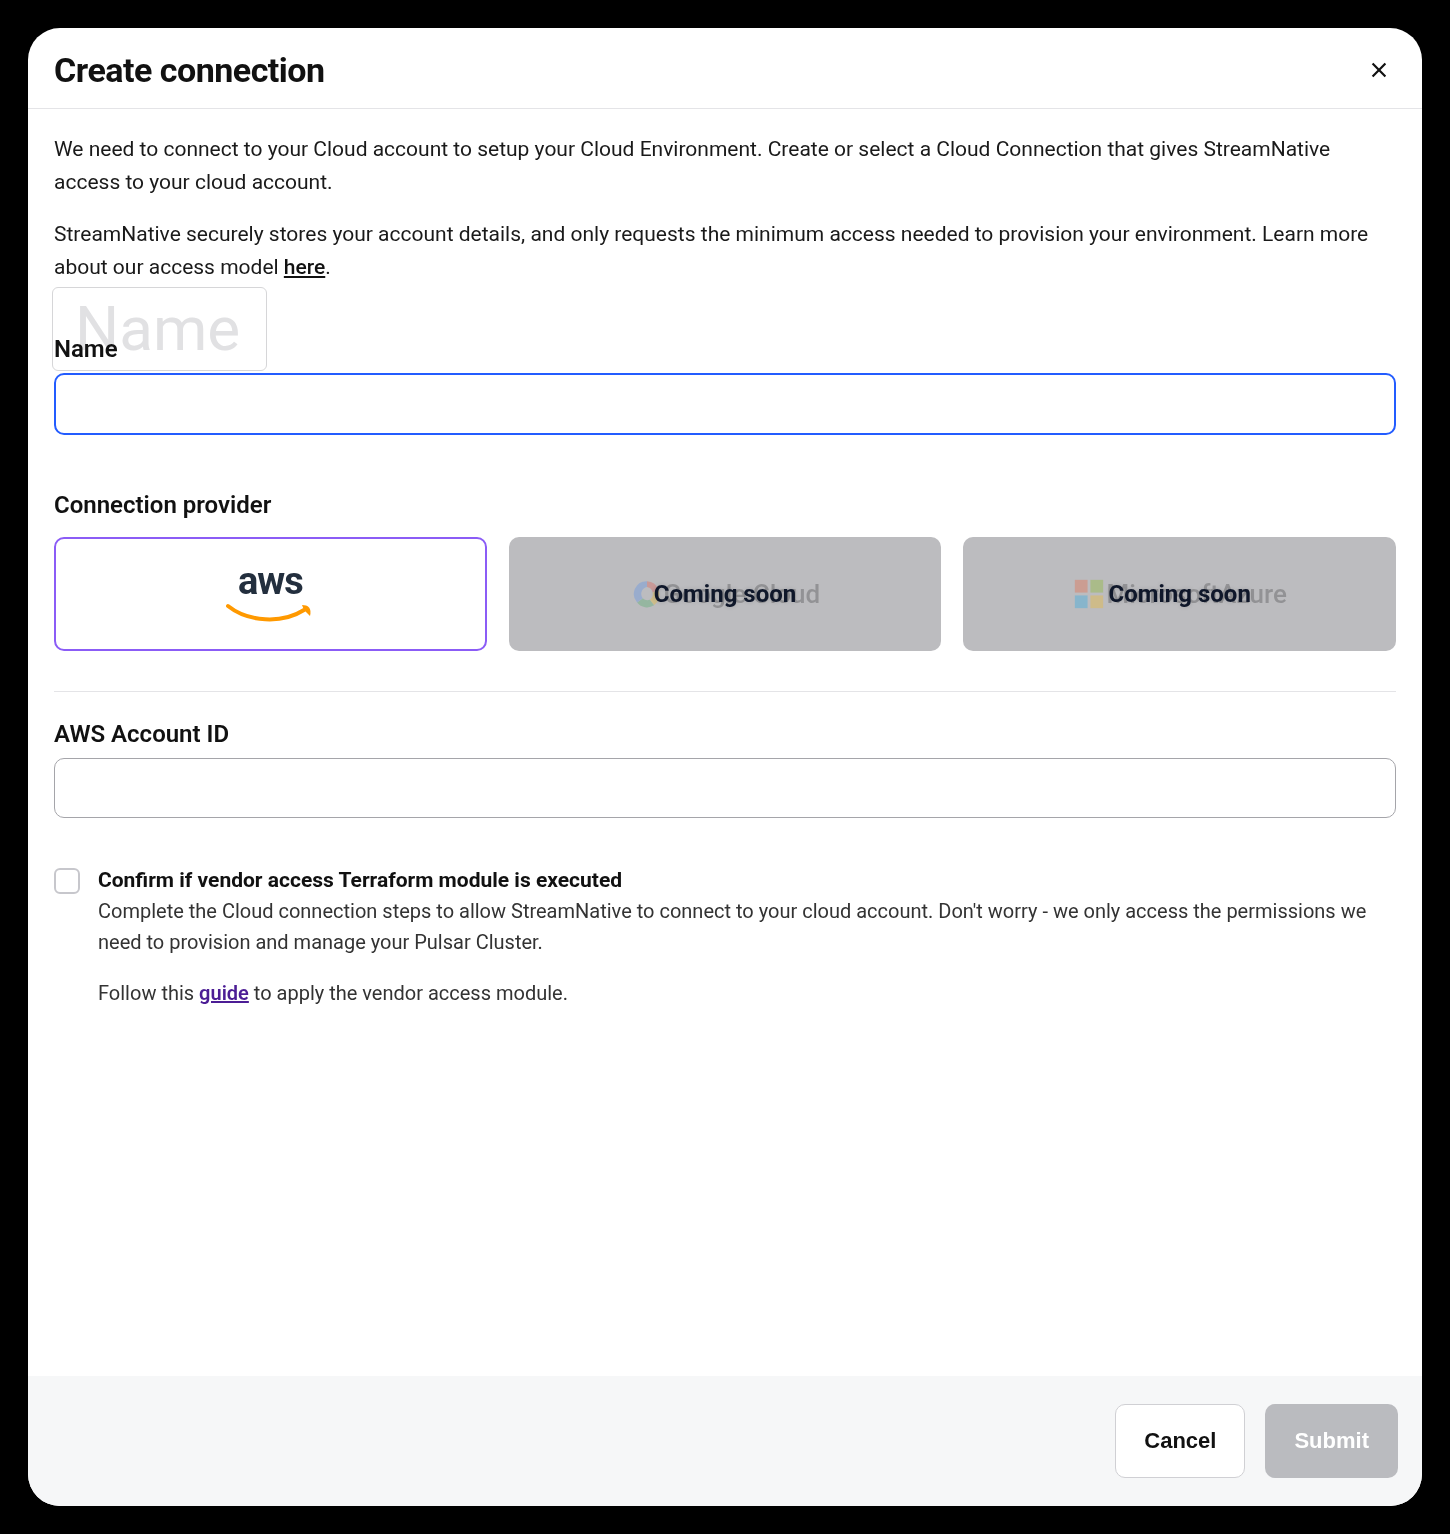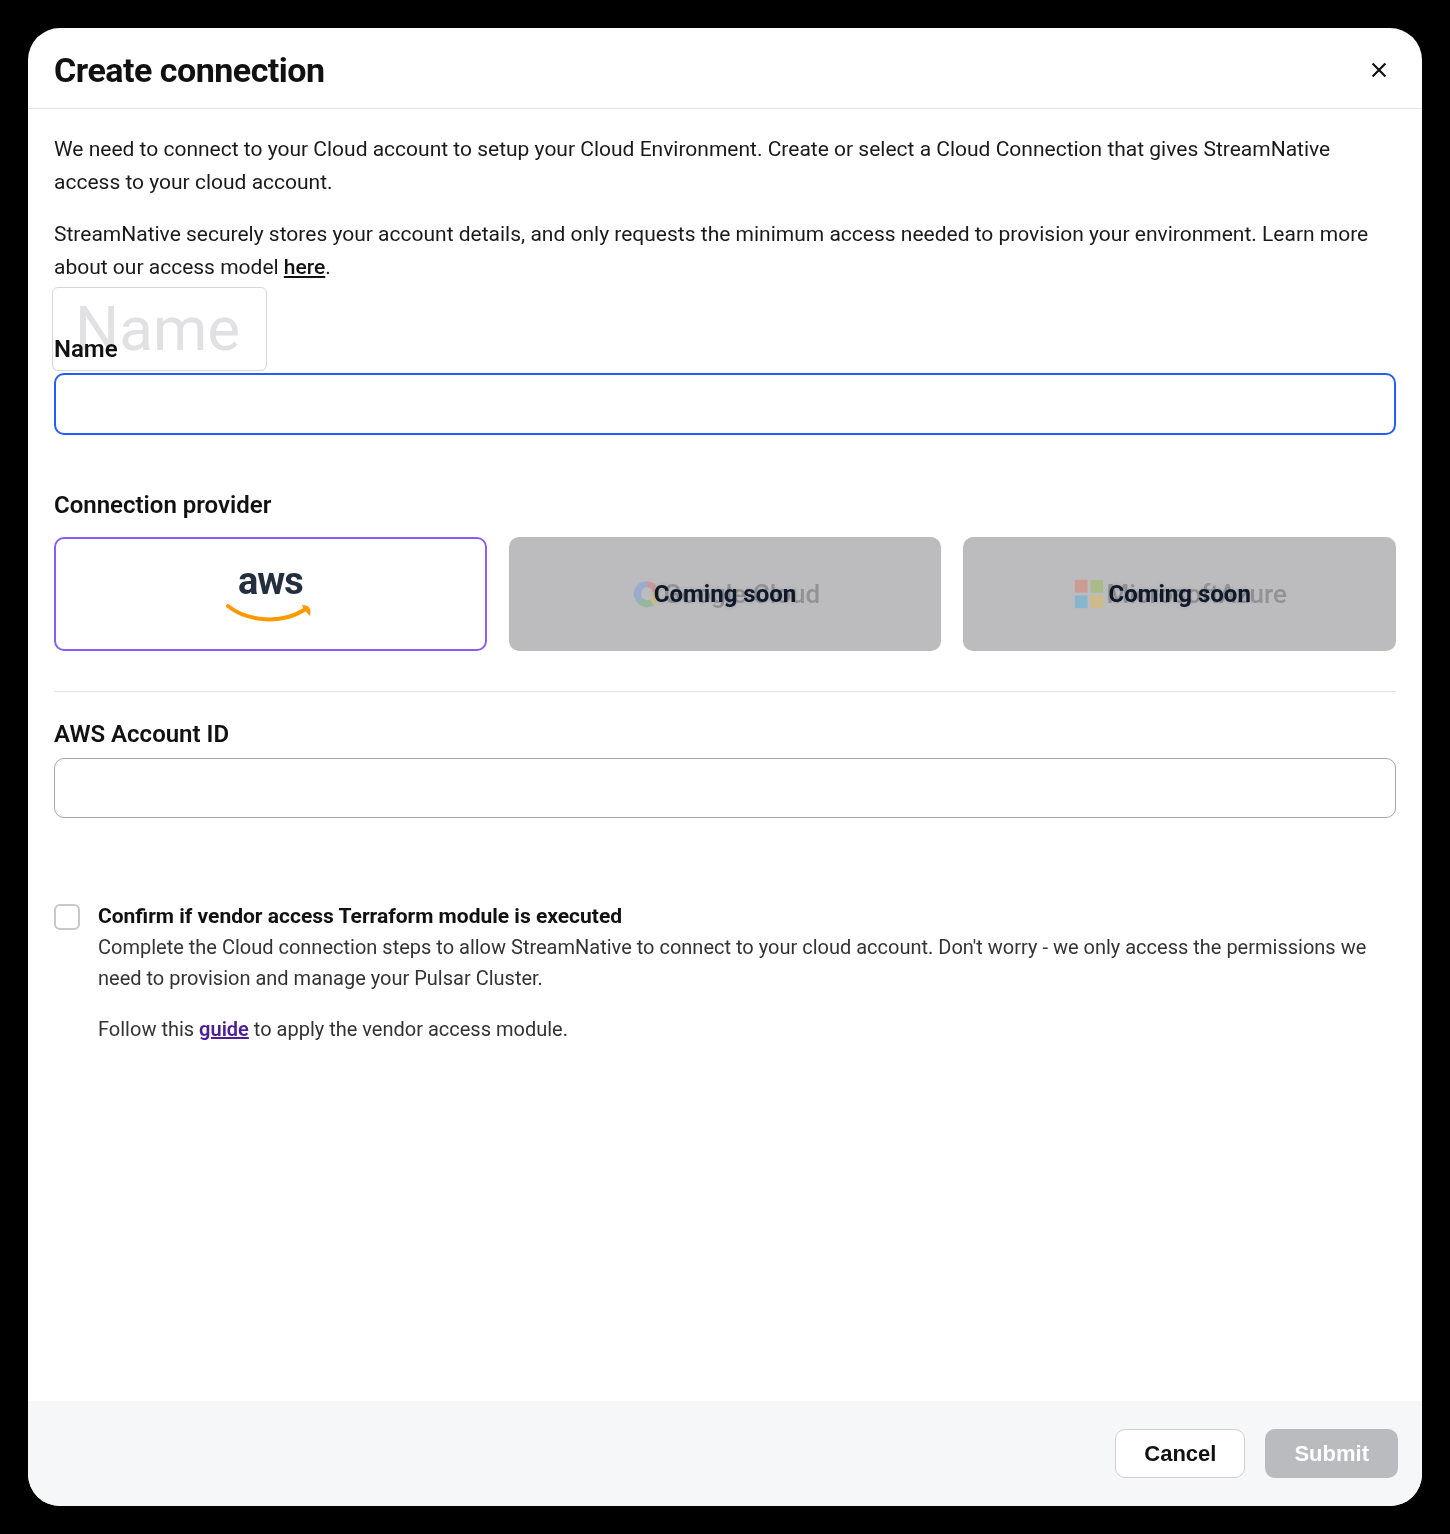--- a/index.html
+++ b/index.html
@@ -145,21 +145,21 @@
     border: none;
     border-top: 1px solid #e4e4e7;
     margin: 40px 0 28px 0;
   }
 
   .account-section .field-label { margin-top: 0; }
 
   .confirm-row {
     display: flex;
     gap: 18px;
-    margin-top: 86px;
+    margin-top: 50px;
     align-items: flex-start;
   }
   .checkbox {
     width: 26px; height: 26px;
     border: 2px solid #c7c7cc;
     border-radius: 6px;
     flex-shrink: 0;
     margin-top: 0px;
     cursor: pointer;
     background: #fff;
@@ -182,21 +182,21 @@
   }
 
   .modal-footer {
     background: #f6f7f8;
     padding: 28px 24px;
     display: flex;
     justify-content: flex-end;
     gap: 20px;
   }
   .btn {
-    height: 49px;
+    height: 74px;
     padding: 0 28px;
     border-radius: 10px;
     font-size: 22px;
     font-weight: 600;
     cursor: pointer;
     border: 1px solid transparent;
     display: flex; align-items: center; justify-content: center;
   }
   .btn-secondary {
     background: #fff;

